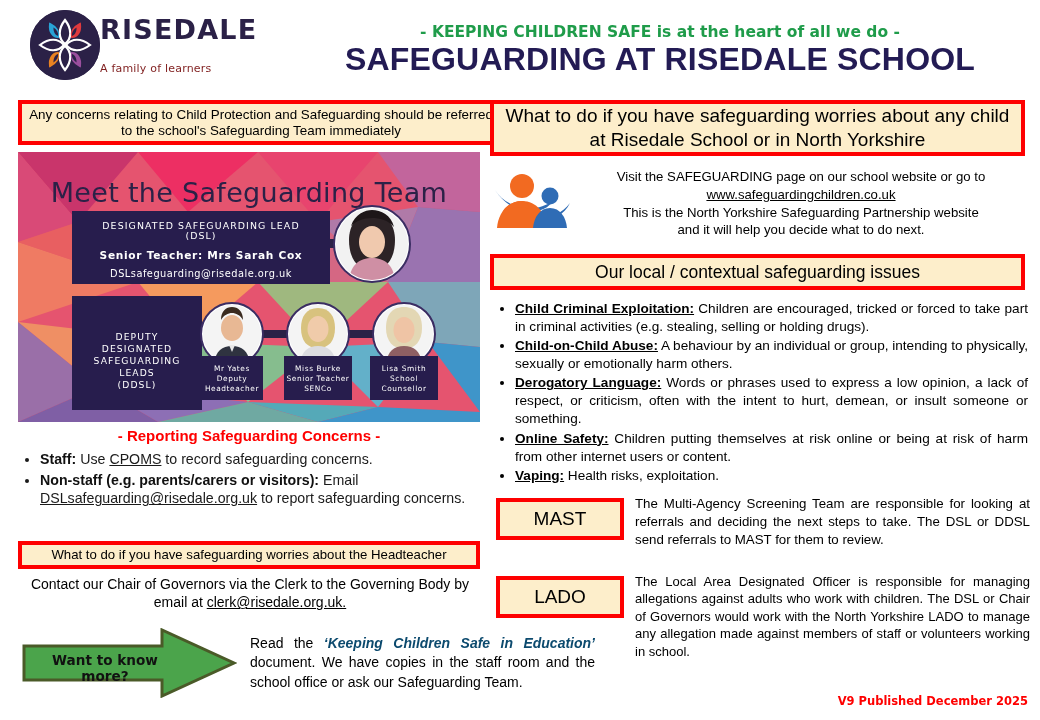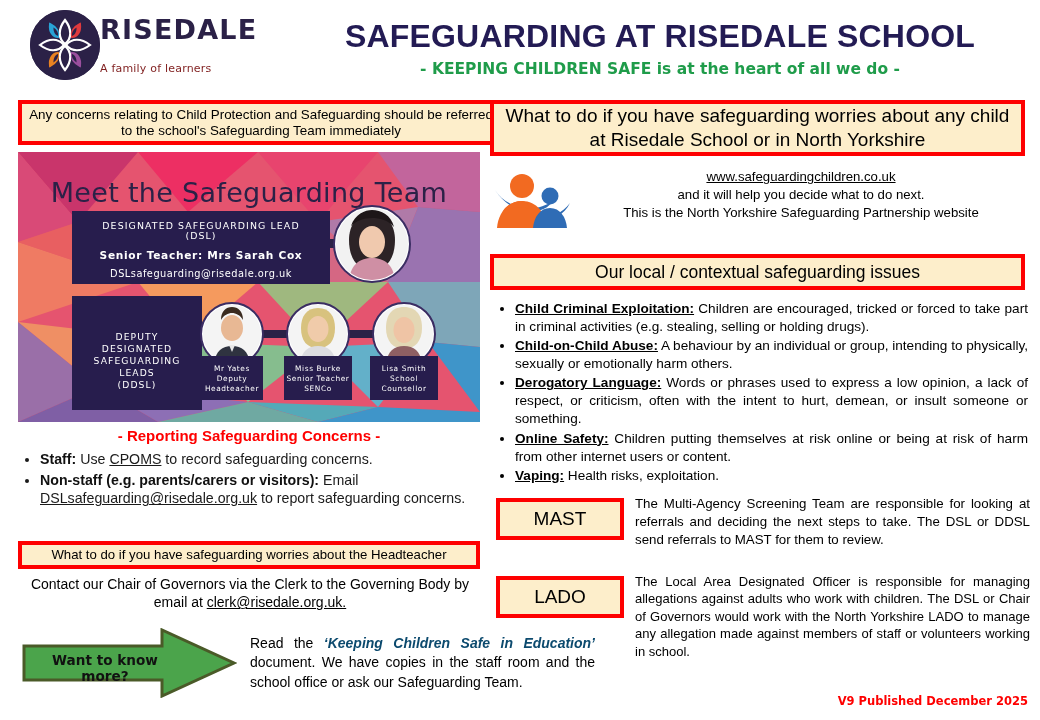--- a/index.html
+++ b/index.html
@@ -110,22 +110,22 @@
         </g>
       </svg>
     </div>
     <div id="logo-text">
       <span id="logo-name">RISEDALE</span>
       <span id="logo-tag">A family of learners</span>
     </div>
   </div>
 
   <div id="title-block">
+    <div id="sub-title">- KEEPING CHILDREN SAFE is at the heart of all we do -</div>
     <div id="main-title">SAFEGUARDING AT RISEDALE SCHOOL</div>
-    <div id="sub-title">- KEEPING CHILDREN SAFE is at the heart of all we do -</div>
   </div>
 </div>
 
 <div id="box-concerns" class="abs redbox">
   <div class="t">Any concerns relating to Child Protection and Safeguarding should be referred to the school's Safeguarding Team immediately</div>
 </div>
 
 <div id="team-image" class="abs">
   <svg viewBox="0 0 462 270" width="462" height="270" aria-hidden="true">
     <defs>
@@ -280,23 +280,24 @@
       <circle cx="30" cy="16" r="12" fill="#f26a21"></circle>
       <circle cx="58" cy="26" r="8.5" fill="#2f6cb5"></circle>
       <path d="M3 20 C16 40 44 44 62 30 C50 48 20 46 3 20 Z" fill="#2f6cb5"></path>
       <path d="M78 33 C66 49 44 52 30 42 C40 55 68 54 78 33 Z" fill="#2f6cb5"></path>
       <path d="M30 31 C15 31 6 44 5 58 L55 58 C54 44 45 31 30 31 Z" fill="#f26a21"></path>
       <path d="M58 38 C48 38 42 47 41 58 L75 58 C74 47 68 38 58 38 Z" fill="#2f6cb5"></path>
       <path d="M30 31 C22 31 15 35 11 41 C20 37 30 36 38 39 C36 34 34 31 30 31 Z" fill="#f26a21"></path>
     </svg>
   </div>
   <div id="nysp-text">
+    <div>Visit the SAFEGUARDING page on our school website or go to</div>
     <div class="ul-link">www.safeguardingchildren.co.uk</div>
+    <div>This is the North Yorkshire Safeguarding Partnership website</div>
     <div>and it will help you decide what to do next.</div>
-    <div>This is the North Yorkshire Safeguarding Partnership website</div>
   </div>
 </div>
 
 <div id="box-local" class="abs redbox">
   <div class="t">Our local / contextual safeguarding issues</div>
 </div>
 
 <div id="local-list" class="abs">
   <ul>
     <li><span class="hd">Child Criminal Exploitation:</span><span> Children are encouraged, tricked or forced to take part in criminal activities (e.g. stealing, selling or holding drugs).</span></li>

